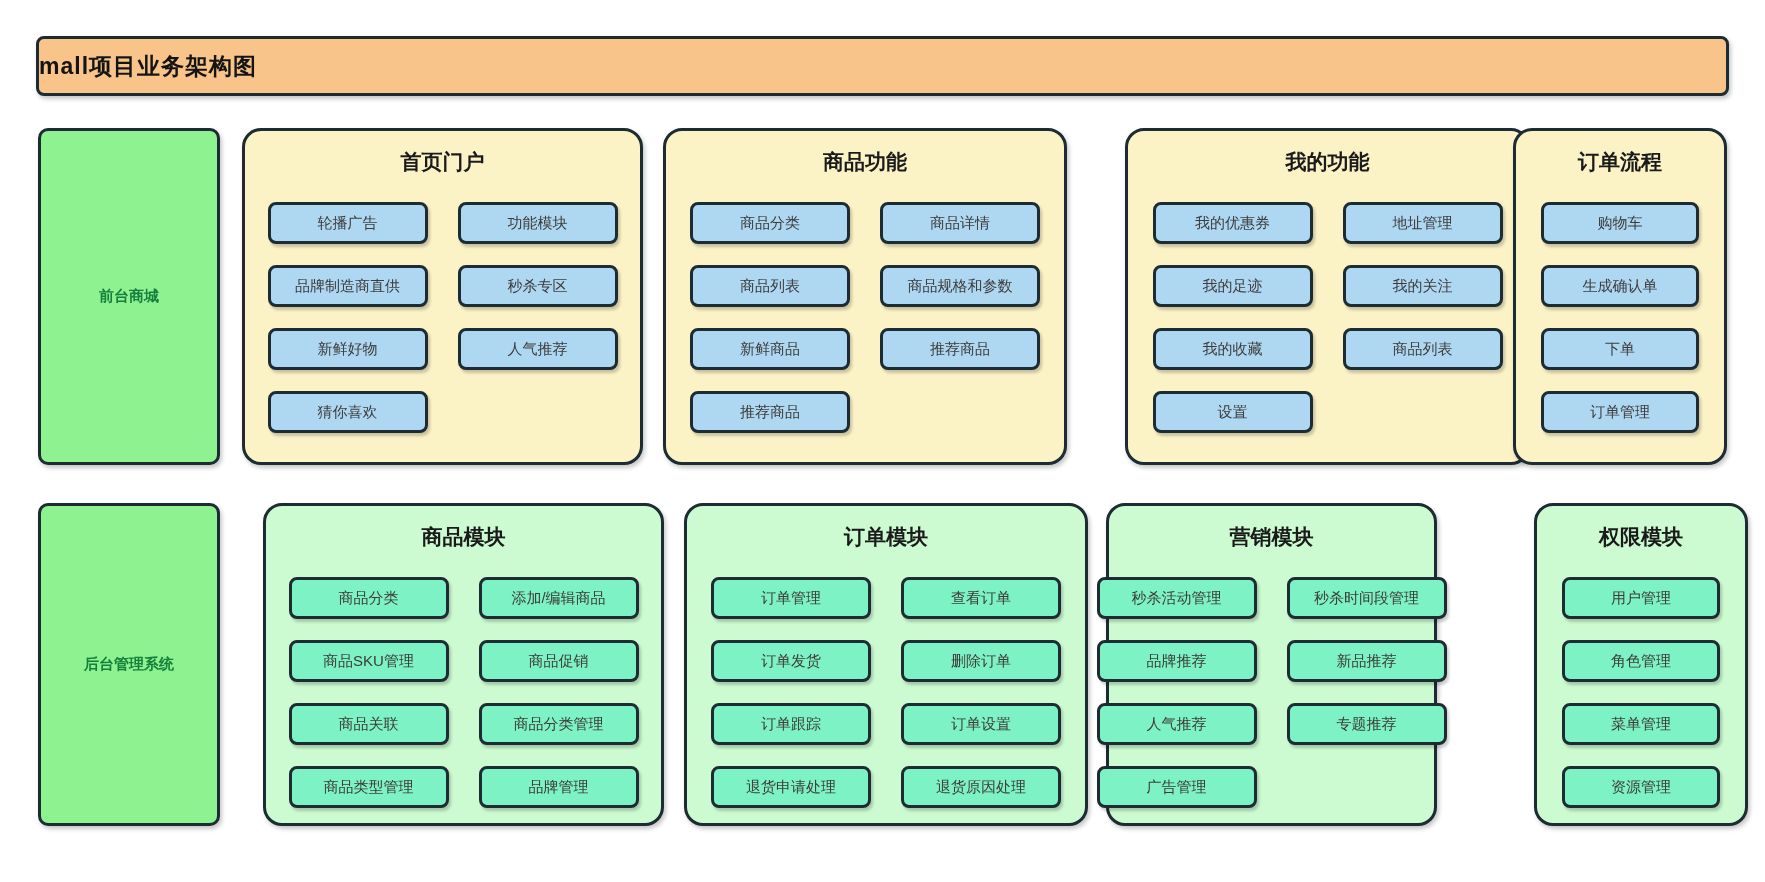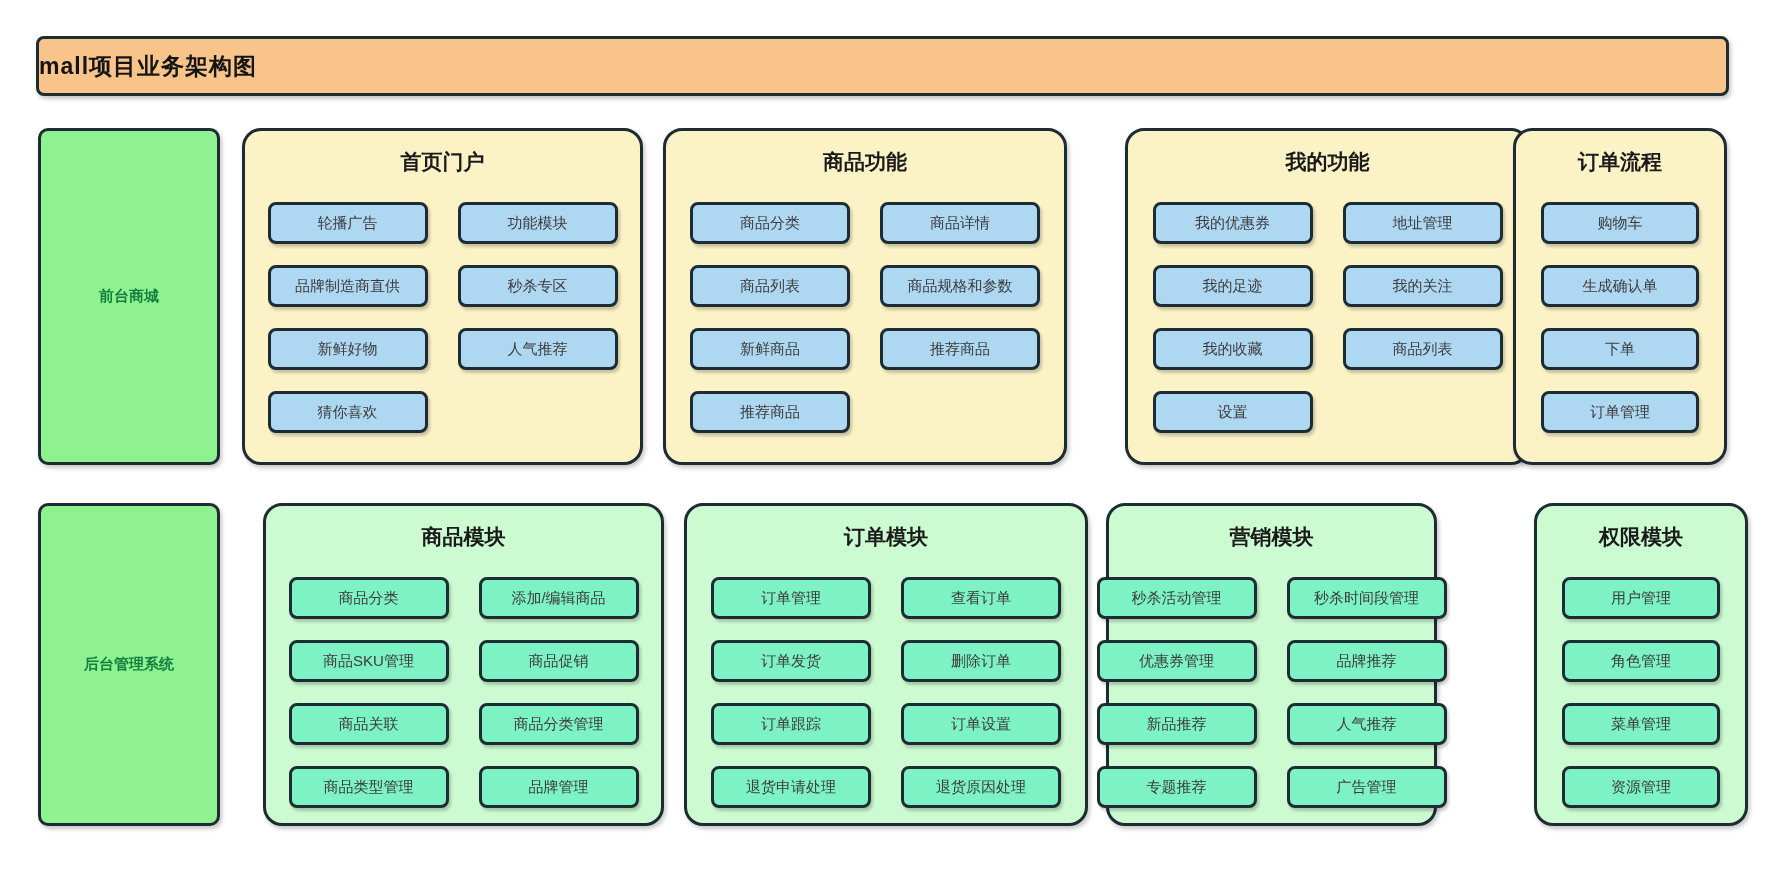--- a/index.html
+++ b/index.html
@@ -152,21 +152,20 @@
         <div class="node mint">订单设置</div>
         <div class="node mint">退货申请处理</div>
         <div class="node mint">退货原因处理</div>
       </div>
     </div>
     <div class="panel green" style="left: 1085px; width: 331px;">
       <div class="panel-title">营销模块</div>
       <div class="node-grid cols-2">
         <div class="node mint">秒杀活动管理</div>
         <div class="node mint">秒杀时间段管理</div>
-        <div class="node mint">优惠券管理</div>
         <div class="node mint">品牌推荐</div>
         <div class="node mint">新品推荐</div>
         <div class="node mint">人气推荐</div>
         <div class="node mint">专题推荐</div>
         <div class="node mint">广告管理</div>
       </div>
     </div>
     <div class="panel green" style="left: 1513px; width: 214px;">
       <div class="panel-title">权限模块</div>
       <div class="node-grid cols-1">

